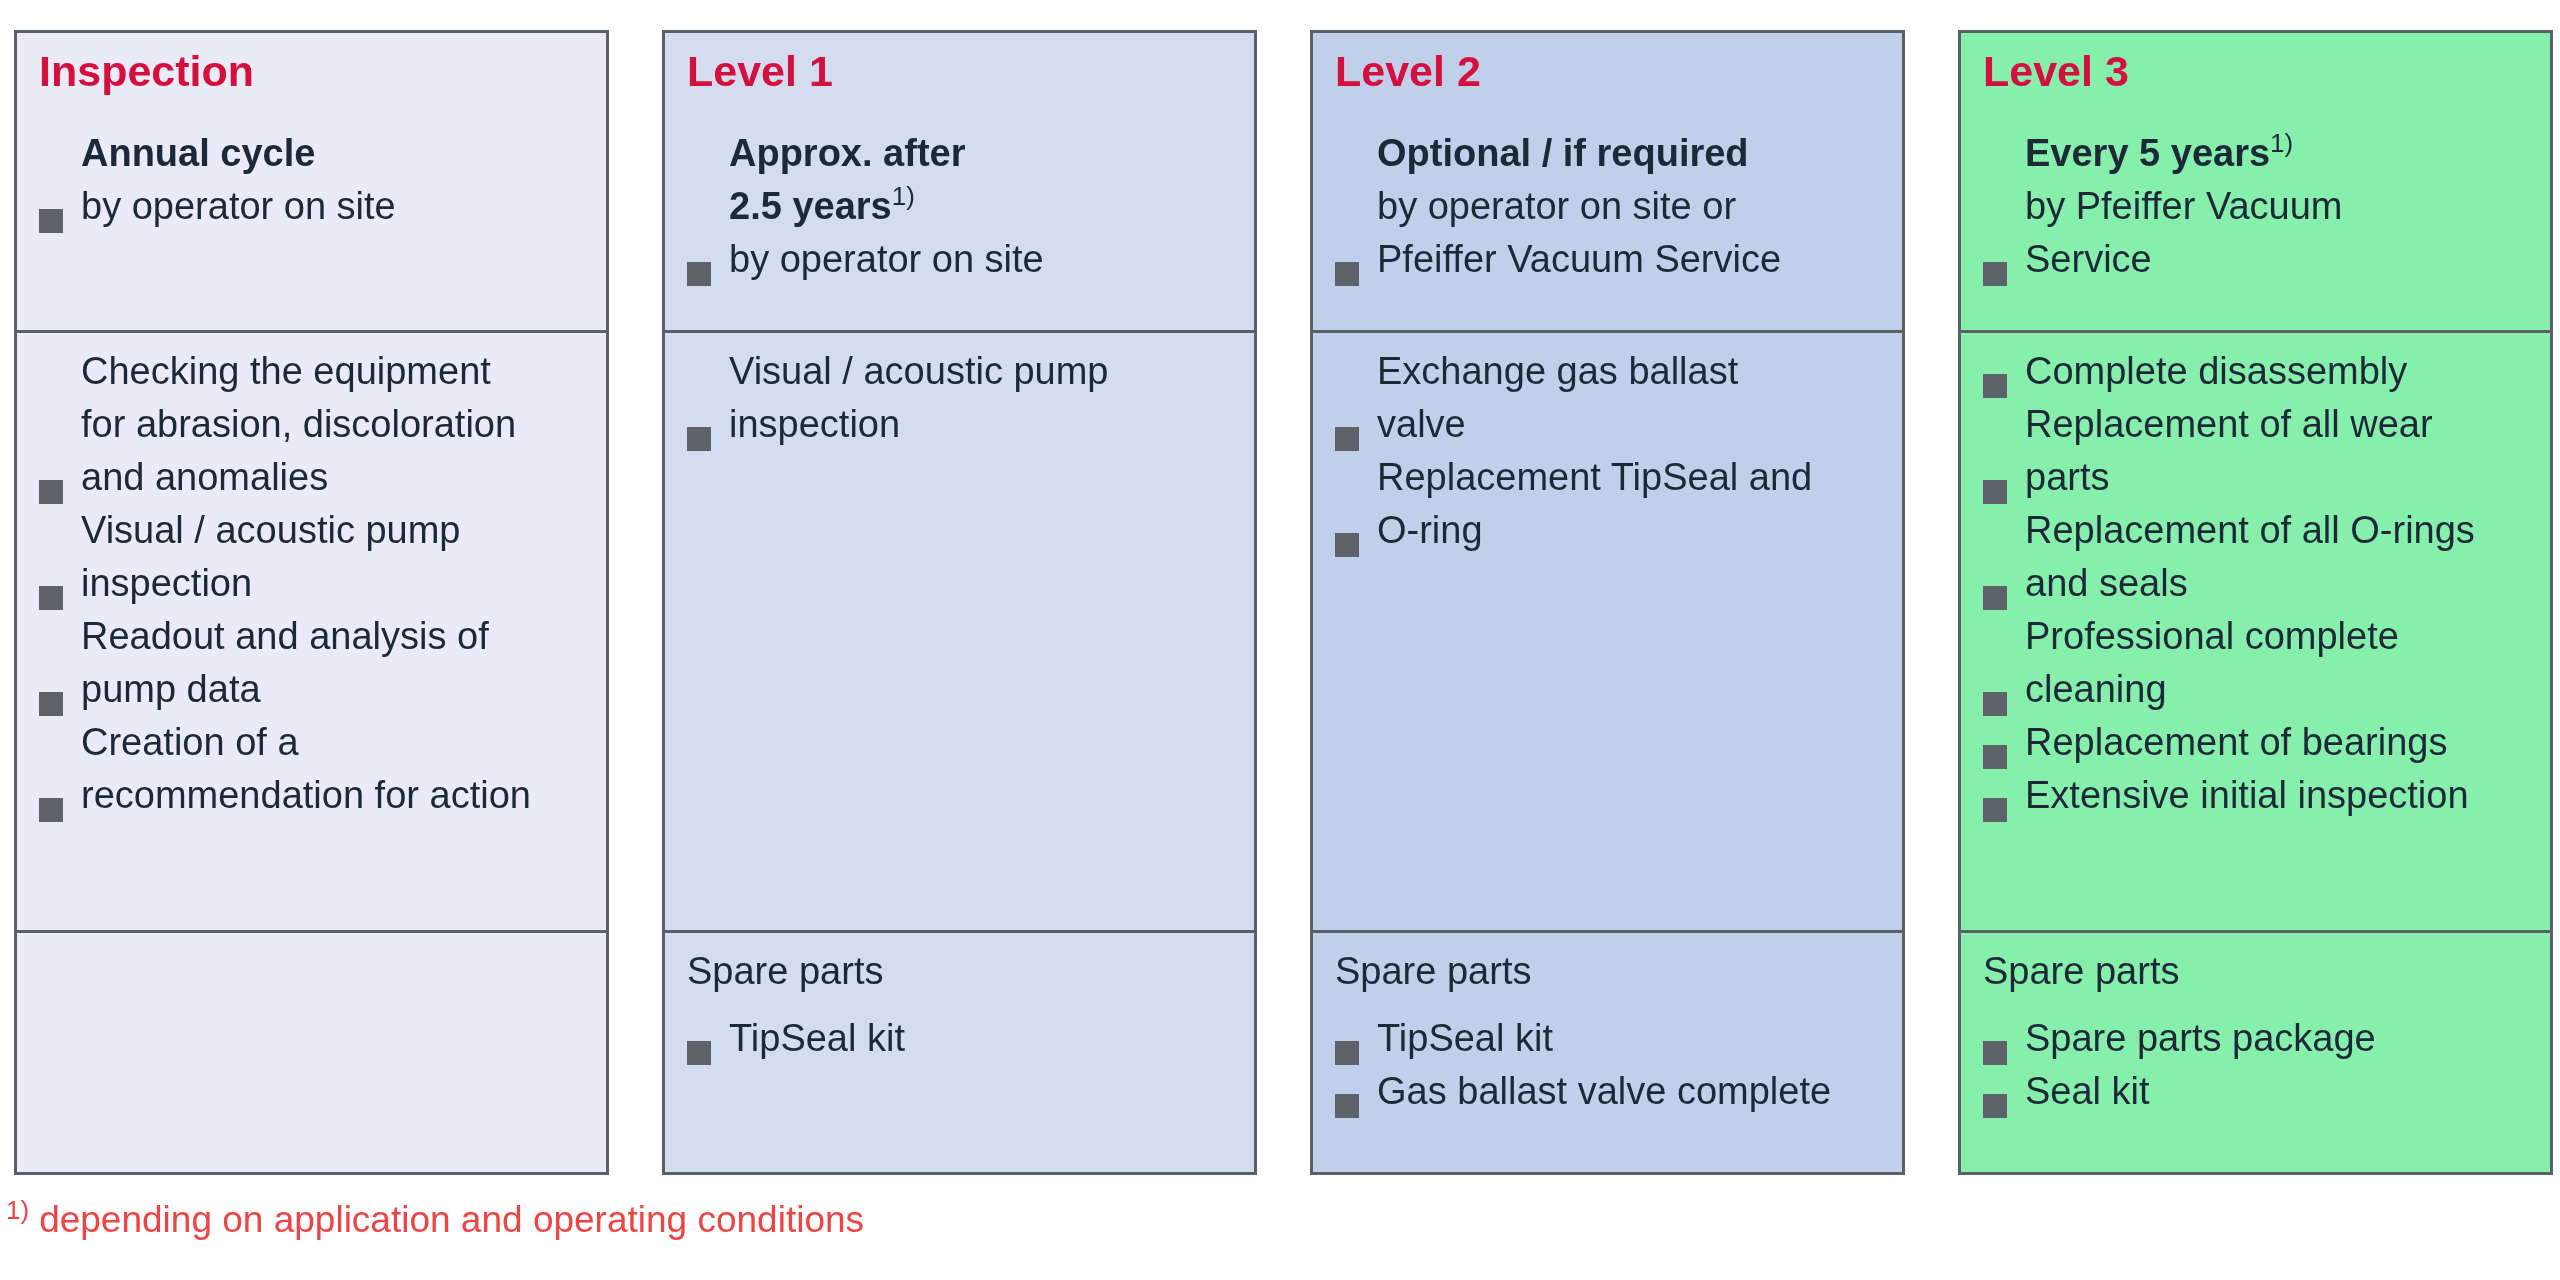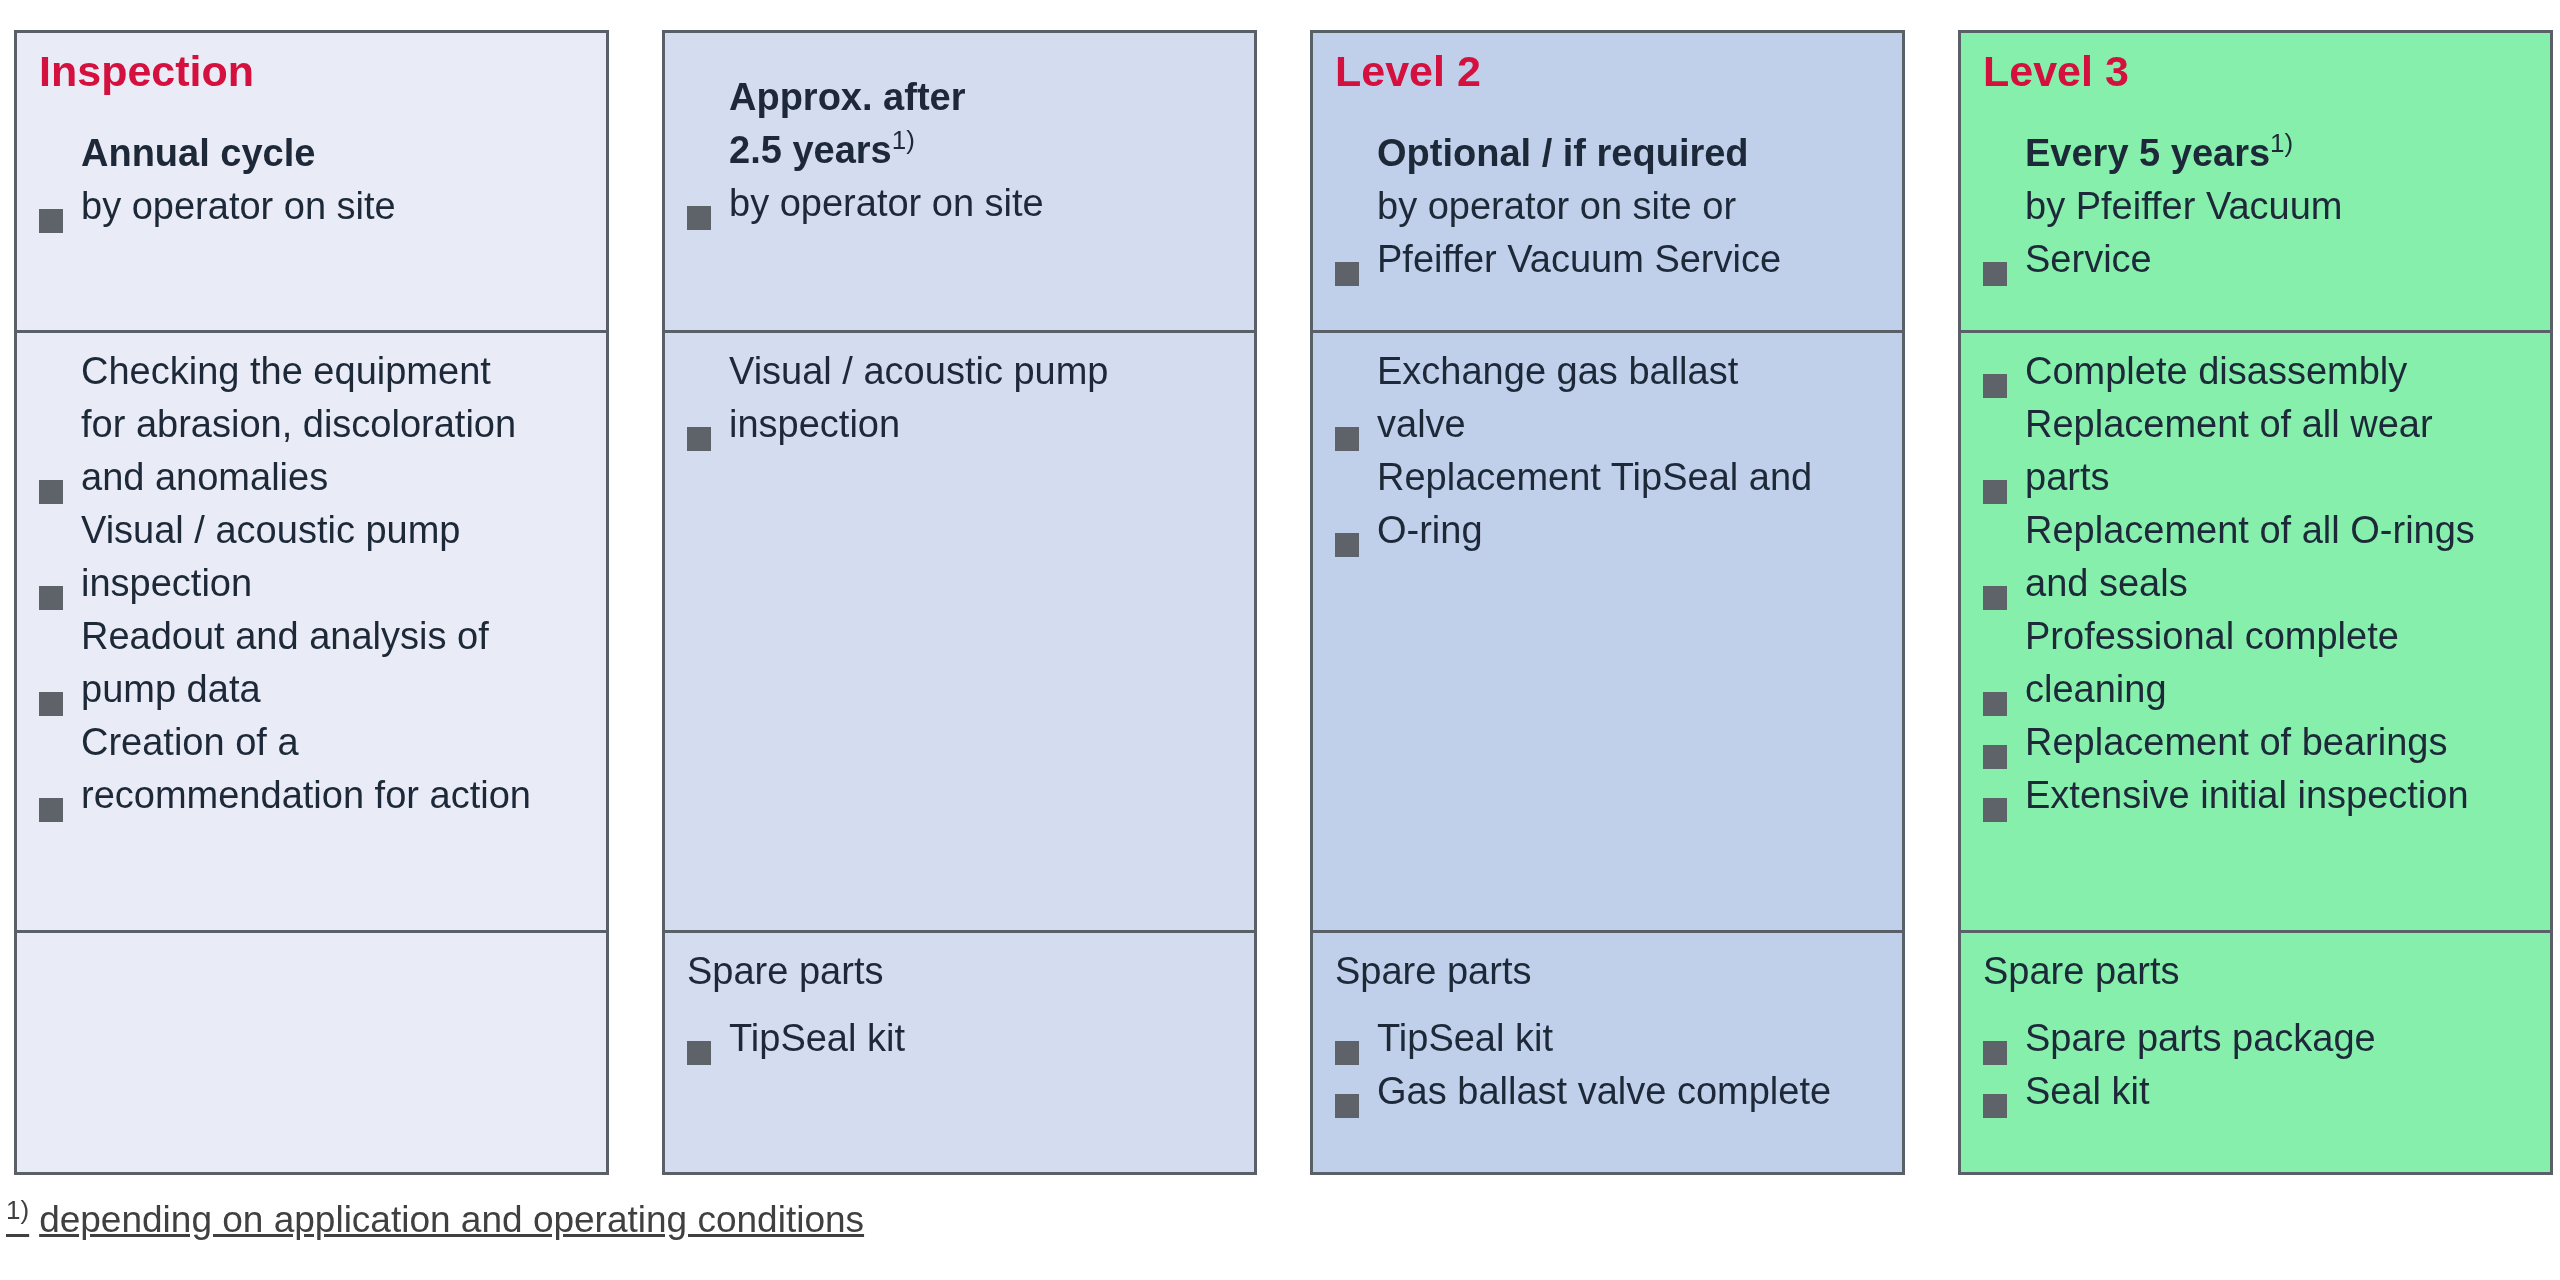--- a/index.html
+++ b/index.html
@@ -74,22 +74,21 @@
     font-size: 38px;
     line-height: 53px;
     margin-bottom: 14px;
   }
 
   .footnote {
     position: absolute;
     left: 6px; top: 1196px;
     font-size: 37px;
     line-height: 48px;
-    color: #404040;
-    text-decoration: underline;
+    color: #ef4444;
   }
   .footnote sup { font-size: 26px; margin-right: 10px; }
 </style>
 </head>
 <body>
 
 <div class="page">
   <div class="columns" id="columns">
       <div class="column" style="background: rgb(233, 236, 246);">
         <div class="cell head">
@@ -114,20 +113,21 @@
           </div>
           <div class="item">
             <span class="sq"></span>
             <div class="itext">Creation of a recommendation for action</div>
           </div>
         </div>
         <div class="cell bot"></div>
       </div>
       <div class="column" style="background: rgb(212, 221, 240);">
         <div class="cell head">
+          <div class="title">Level 1</div>
           <div class="item">
             <span class="sq"></span>
             <div class="itext"><span class="b">Approx. after</span><br><span class="b">2.5 years</span><sup>1)</sup><br><span>by operator on site</span></div>
           </div>
         </div>
         <div class="cell mid">
           <div class="item">
             <span class="sq"></span>
             <div class="itext">Visual / acoustic pump inspection</div>
           </div>

